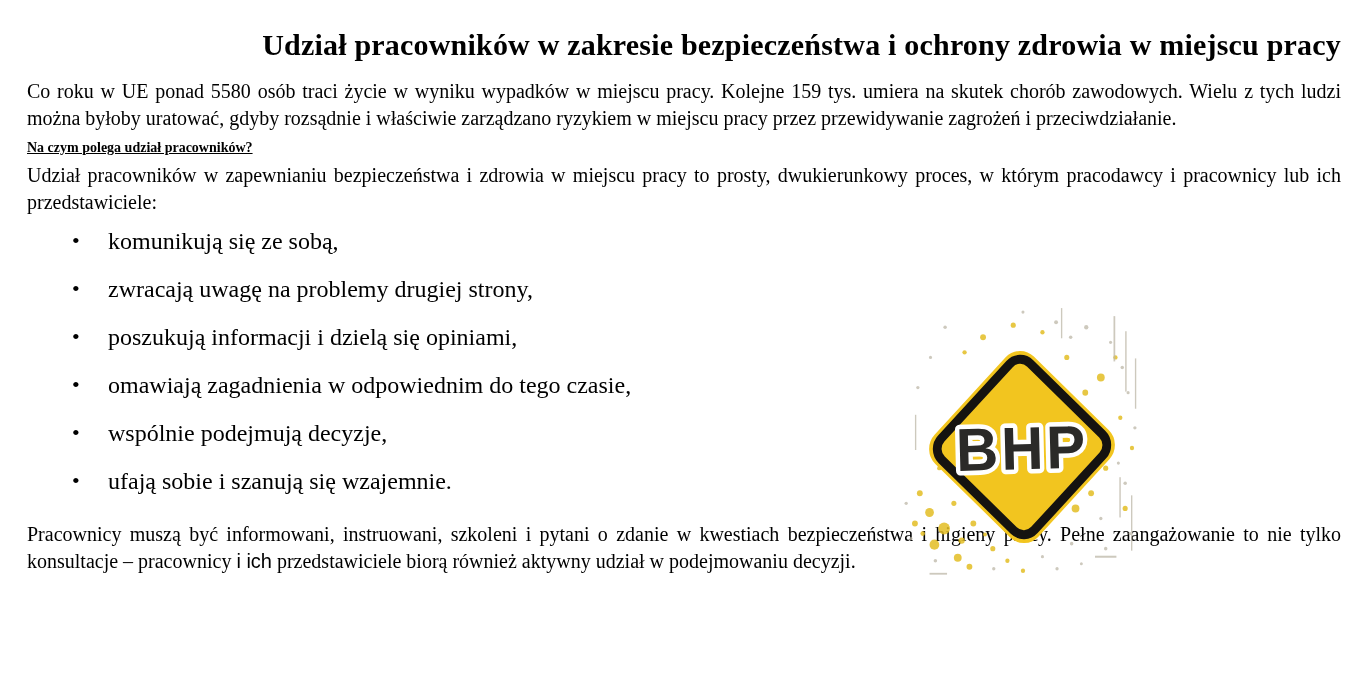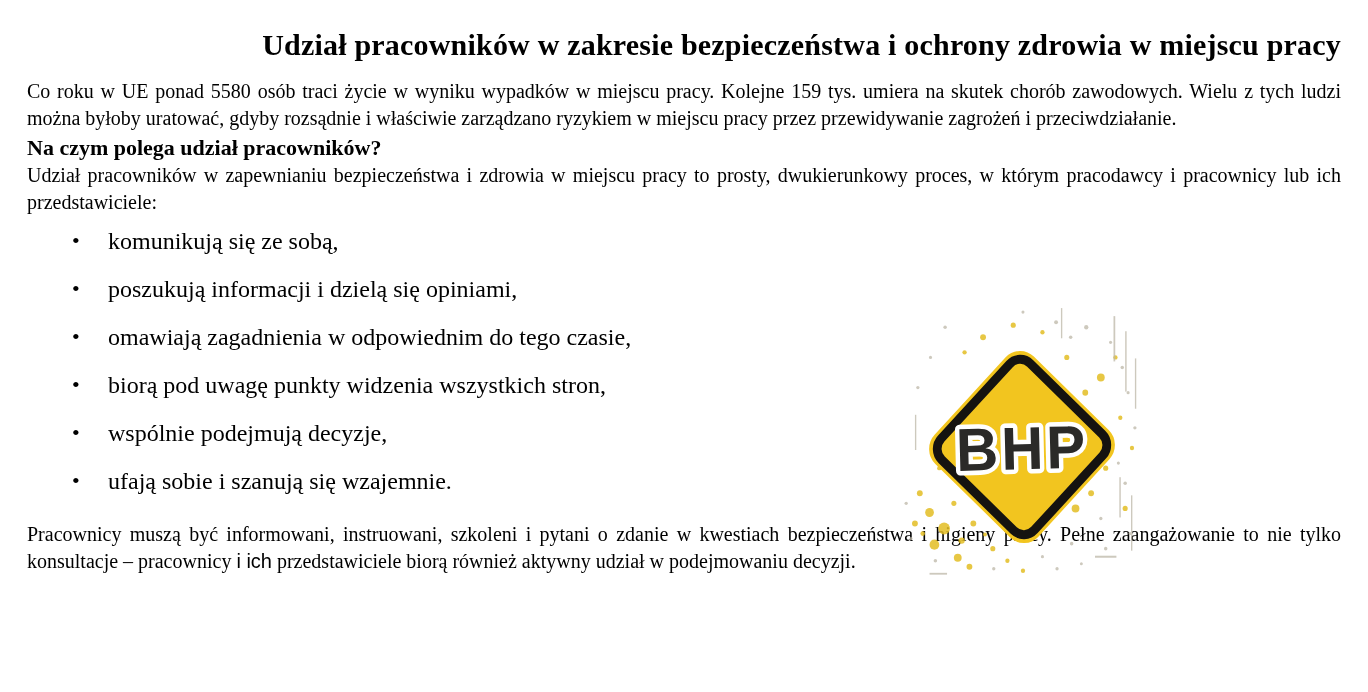--- a/index.html
+++ b/index.html
@@ -27,23 +27,24 @@
     letter-spacing: 0.2px;
   }
   p.body-par {
     margin: 12px 0 0 0;
     font-size: 20px;
     line-height: 27px;
     text-align: justify;
   }
   h2.sub-heading {
     margin: 2px 0 0 0;
-    font-size: 22px;
+    font-size: 14px;
     line-height: 28px;
     font-weight: bold;
+    text-decoration: underline;
   }
   p.after-heading {
     margin: 0;
     font-size: 20px;
     line-height: 27px;
     text-align: justify;
   }
   ul.bullet-list {
     margin: 12px 0 0 0;
     padding: 0;
@@ -92,23 +93,23 @@
   <h1 class="doc-title">Udział pracowników w zakresie bezpieczeństwa i ochrony zdrowia w miejscu pracy</h1>
 
   <p class="body-par">Co roku w UE ponad 5580 osób traci życie w wyniku wypadków w miejscu pracy. Kolejne 159 tys. umiera na skutek chorób zawodowych. Wielu z tych ludzi można byłoby uratować, gdyby rozsądnie i właściwie zarządzano ryzykiem w miejscu pracy przez przewidywanie zagrożeń i przeciwdziałanie.</p>
 
   <h2 class="sub-heading">Na czym polega udział pracowników?</h2>
 
   <p class="after-heading">Udział pracowników w zapewnianiu bezpieczeństwa i zdrowia w miejscu pracy to prosty, dwukierunkowy proces, w którym pracodawcy i pracownicy lub ich przedstawiciele:</p>
 
   <ul class="bullet-list">
     <li><span>komunikują się ze sobą,</span></li>
+    <li><span>zwracają uwagę na problemy drugiej strony,</span></li>
     <li><span>poszukują informacji i dzielą się opiniami,</span></li>
     <li><span>omawiają zagadnienia w odpowiednim do tego czasie,</span></li>
-    <li><span>biorą pod uwagę punkty widzenia wszystkich stron,</span></li>
     <li><span>wspólnie podejmują decyzje,</span></li>
     <li><span>ufają sobie i szanują się wzajemnie.</span></li>
   </ul>
 
   <p class="closing-par"><span>Pracownicy muszą być informowani, instruowani, szkoleni i pytani o zdanie w kwestiach bezpieczeństwa i higieny pracy. Pełne zaangażowanie to nie tylko konsultacje – pracownicy </span><span class="sans-artifact">i ich</span><span> przedstawiciele biorą również aktywny udział w podejmowaniu decyzji.</span></p>
 
   <div class="bhp-figure">
     <svg viewBox="0 0 300 300" preserveAspectRatio="none">
 
       <g opacity="0.85" fill="#E3BE24">

